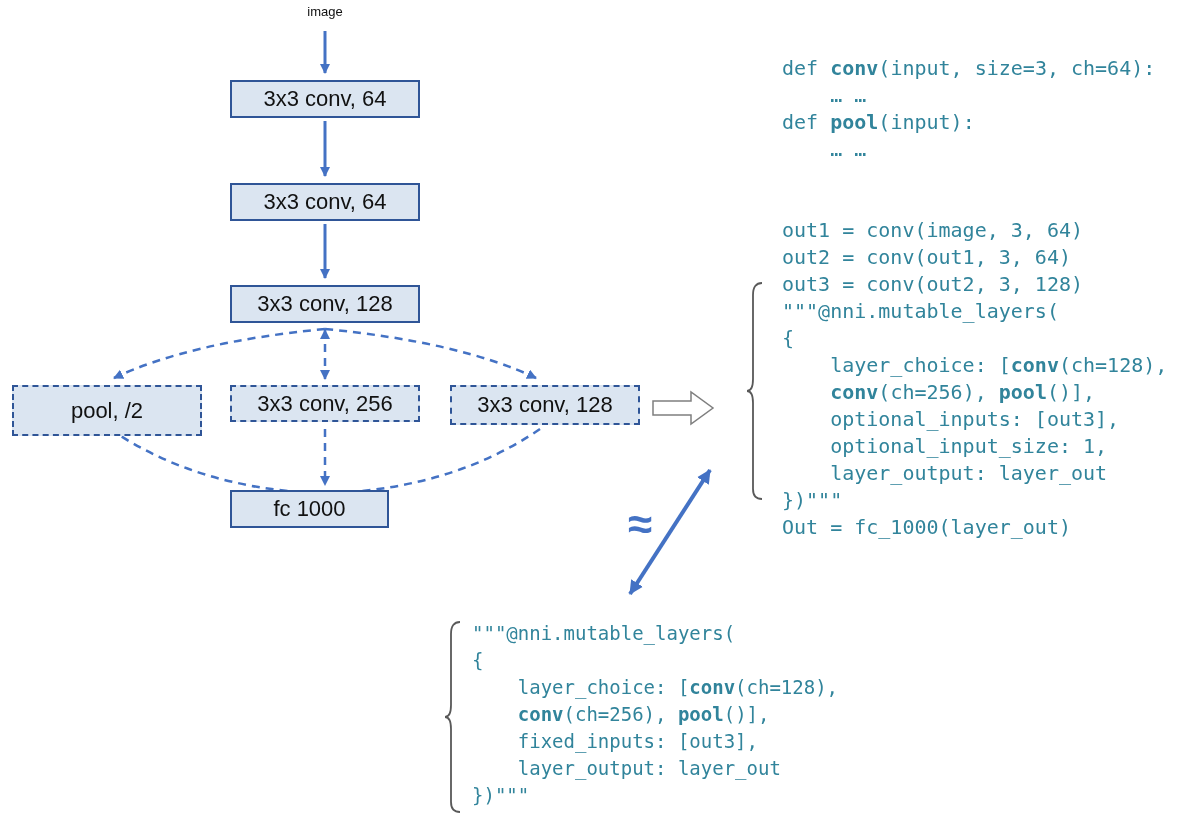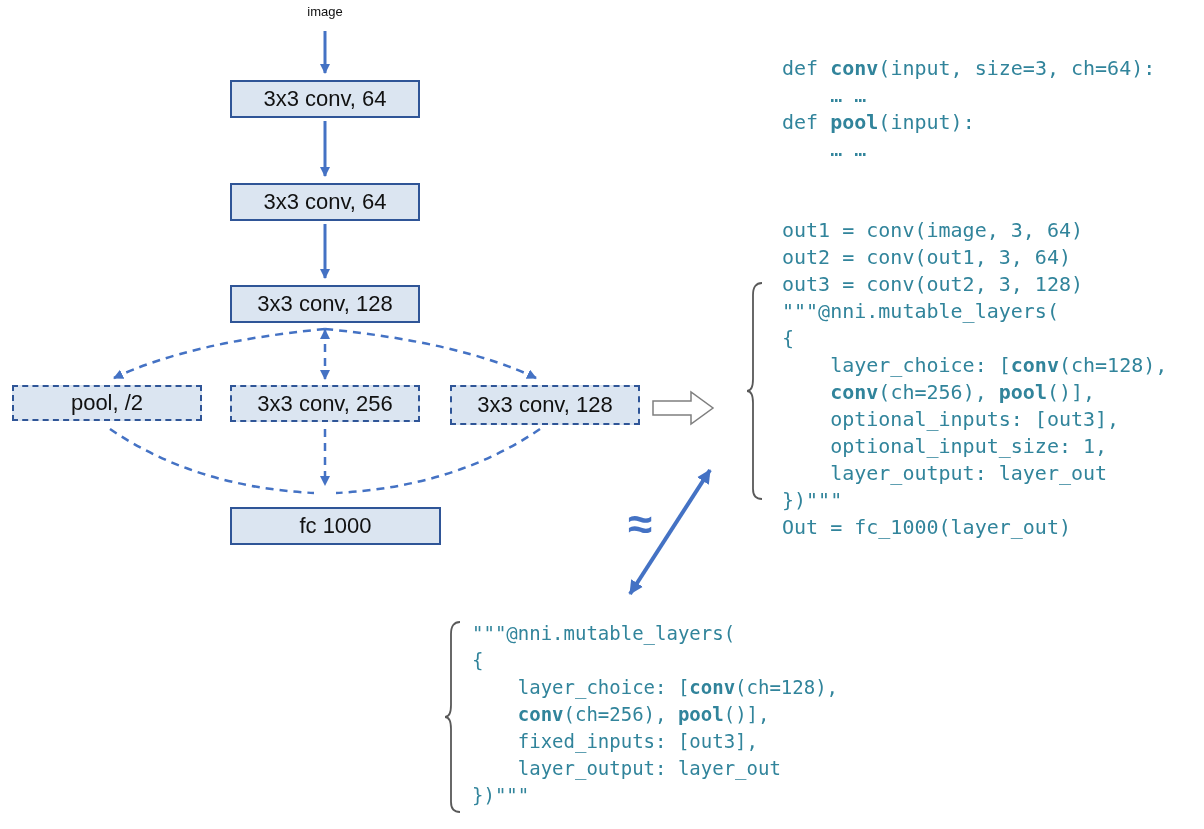--- a/index.html
+++ b/index.html
@@ -64,25 +64,25 @@
 
     <line x1="710" y1="470" x2="630" y2="594" stroke="#4472c4" stroke-width="4" marker-start="url(#ahb)" marker-end="url(#ahb)"></line>
   </svg>
 
   <div class="label-image" style="left:230px; top:4px; width:190px;">image</div>
 
   <div class="box" style="left:230px; top:80px; width:190px; height:38px;">3x3 conv, 64</div>
   <div class="box" style="left:230px; top:183px; width:190px; height:38px;">3x3 conv, 64</div>
   <div class="box" style="left:230px; top:285px; width:190px; height:38px;">3x3 conv, 128</div>
 
-  <div class="box dashed" style="left:12px; top:385px; width:190px; height:36px;">pool, /2</div>
+  <div class="box dashed" style="left:12px; top:385px; width:190px; height:51px;">pool, /2</div>
   <div class="box dashed" style="left:230px; top:385px; width:190px; height:37px;">3x3 conv, 256</div>
   <div class="box dashed" style="left:450px; top:385px; width:190px; height:40px;">3x3 conv, 128</div>
 
-  <div class="box" style="left:230px; top:490px; width:211px; height:38px;margin-top:17px;">fc 1000</div>
+  <div class="box" style="left:230px; top:490px; width:159px; height:38px;">fc 1000</div>
 
   <div class="approx">≈</div>
 
   <svg class="abs" style="left:746px; top:281px" width="20" height="220">
     <path d="M16,2 Q7,2 7,14 L7,98 Q7,110 1,110 Q7,110 7,122 L7,208 Q7,218 16,218" fill="none" stroke="#595959" stroke-width="1.8"></path>
   </svg>
   <svg class="abs" style="left:444px; top:620px" width="20" height="196">
     <path d="M16,2 Q7,2 7,14 L7,85 Q7,97 1,97 Q7,97 7,109 L7,182 Q7,192 16,192" fill="none" stroke="#595959" stroke-width="1.8"></path>
   </svg>
 

